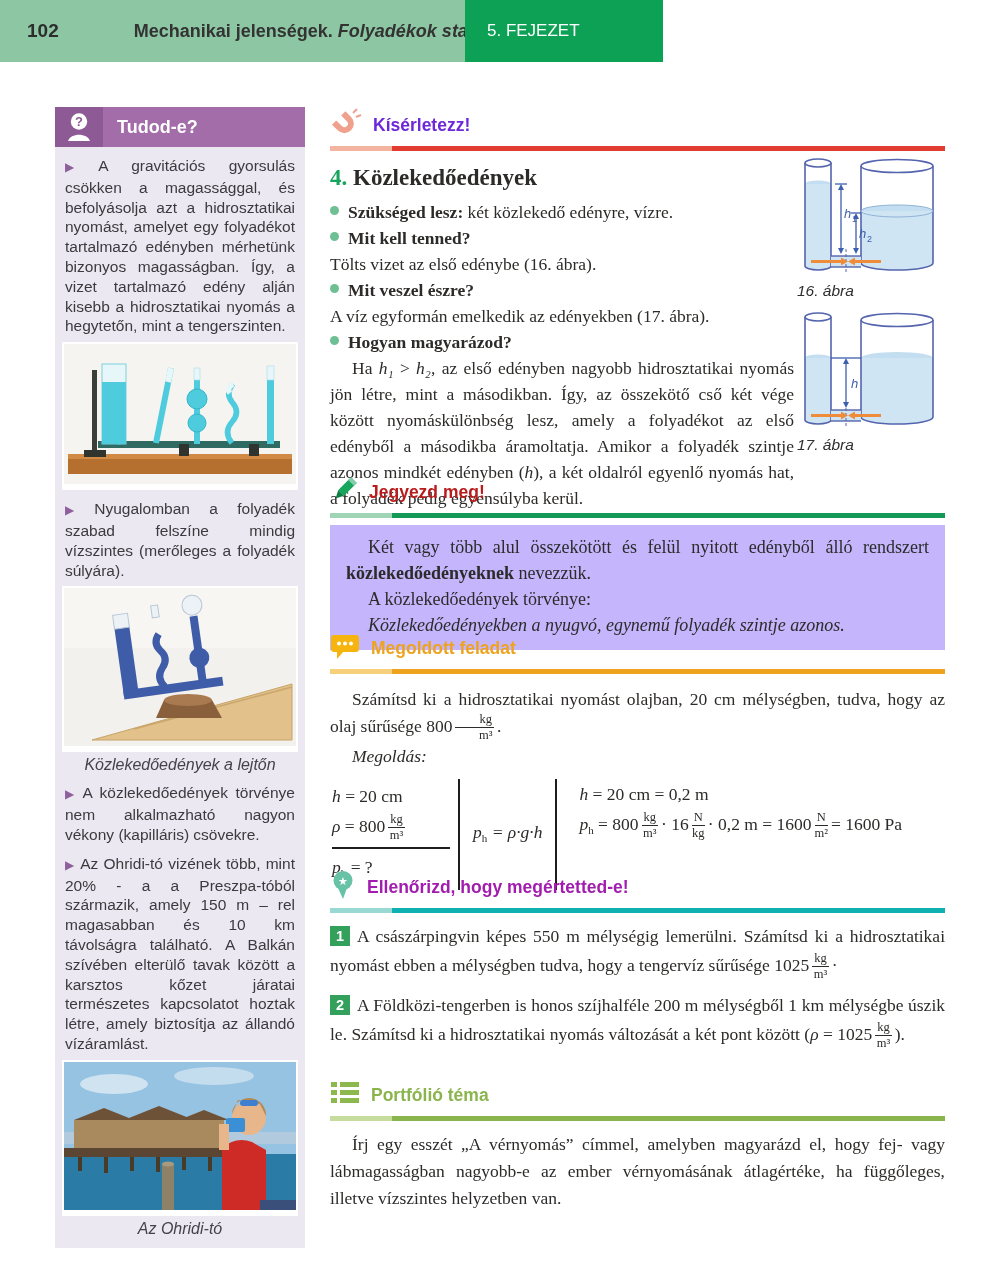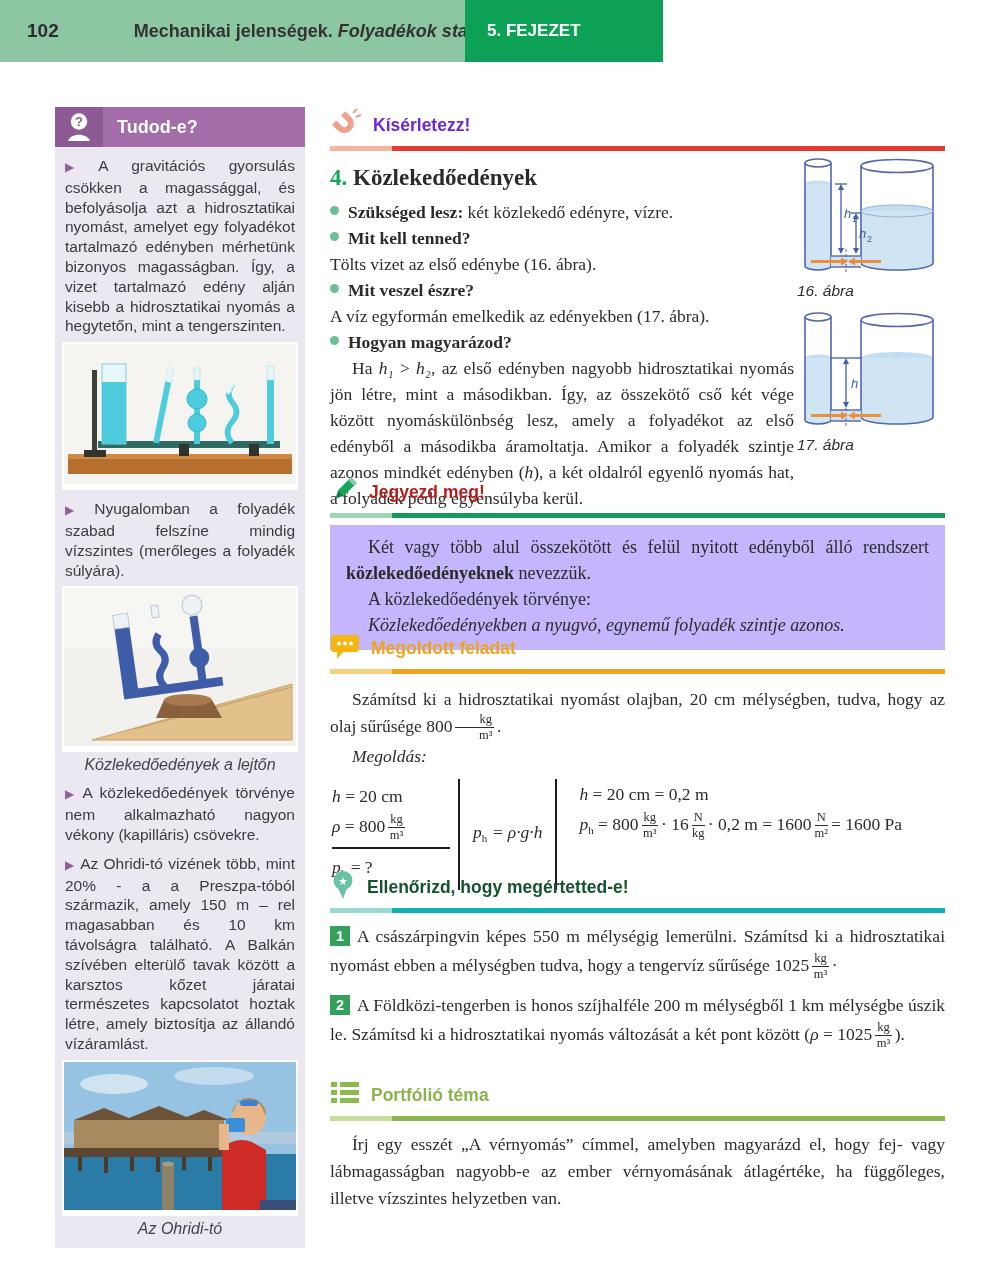--- a/index.html
+++ b/index.html
@@ -6,21 +6,21 @@
   #page{position:relative;width:1000px;height:1268px;background:#fff;overflow:hidden;
         font-family:"Liberation Serif","DejaVu Serif",serif;color:#2c2b29;}
 
   
   #topbar{position:absolute;left:0;top:0;width:663px;height:62px;display:flex;}
   #topbar .light{width:465px;background:#8cc6a3;display:flex;align-items:center;}
   #topbar .dark{width:198px;background:#0da156;display:flex;align-items:center;}
   .pagenum{font-family:"Liberation Sans",sans-serif;font-weight:bold;font-size:19px;color:#2d2d2d;margin-left:27px;}
   .pagetitle{font-family:"Liberation Sans",sans-serif;font-weight:bold;font-size:18px;color:#333;margin-left:75px;white-space:nowrap;}
   .pagetitle .ital{font-style:italic;}
-  .chapter{font-family:"Liberation Sans",sans-serif;font-weight:bold;font-size:17px;color:#fff;margin-left:22px;}
+  .chapter{font-family:"Liberation Sans",sans-serif;font-weight:normal;font-size:17px;color:#fff;margin-left:22px;}
 
   
   #sidebar{position:absolute;left:55px;top:107px;width:250px;background:#ece8f2;
            font-family:"Liberation Sans","DejaVu Sans",sans-serif;color:#3c3a3e;padding-bottom:6px;}
   .sb-head{height:40px;background:#a26da8;display:flex;align-items:center;}
   .sb-head .iconbox{width:48px;height:40px;background:#8e5a96;display:flex;align-items:center;justify-content:center;}
   .sb-head .sb-title{color:#fff;font-weight:bold;font-size:18px;margin-left:14px;}
   .sb-para{font-size:15.5px;line-height:19.8px;text-align:justify;margin:9px 10px 6px 10px;}
   .tri{color:#8f5f9c;font-size:12px;margin-right:5px;}
   .sb-img{margin:4px 7px;background:#fff;padding:2px;}
@@ -349,21 +349,21 @@
 
   <div class="sec" style="top:872px;">
     <div class="sec-head">
       <span>
         <svg width="26" height="30" viewBox="0 0 26 30">
           <polygon points="8,18 13,29 17,18" fill="#67c2a6"></polygon>
           <circle cx="13" cy="10.5" r="9.5" fill="#67c2a6"></circle>
           <text x="13" y="15" text-anchor="middle" font-size="11" fill="#fff">★</text>
         </svg>
       </span>
-      <span class="sec-label" style="color:#14532d;">Ellenőrizd, hogy megértetted-e!</span>
+      <span class="sec-label" style="color:#a21caf;">Ellenőrizd, hogy megértetted-e!</span>
     </div>
     <div class="rule" style="background:linear-gradient(90deg,#9ad8d4 0,#9ad8d4 62px,#0fb0b2 62px,#0fb0b2 100%);"></div>
 
     <p class="ex"><span class="exnum">1</span><span>A császárpingvin képes 550 m mélységig lemerülni. Számítsd ki a hidrosztatikai nyomást ebben a mélységben tudva, hogy a tengervíz sűrűsége 1025</span><span class="frac"><span class="n">kg</span><span class="d">m³</span></span><span>·</span></p>
 
     <p class="ex"><span class="exnum">2</span><span>A Földközi-tengerben is honos szíjhalféle 200 m mélységből 1 km mélységbe úszik le. Számítsd ki a hidrosztatikai nyomás változását a két pont között (</span><span class="it">ρ</span><span> = 1025</span><span class="frac"><span class="n">kg</span><span class="d">m³</span></span><span>).</span></p>
   </div>
 
   <div class="sec" style="top:1080px;">
     <div class="sec-head">

